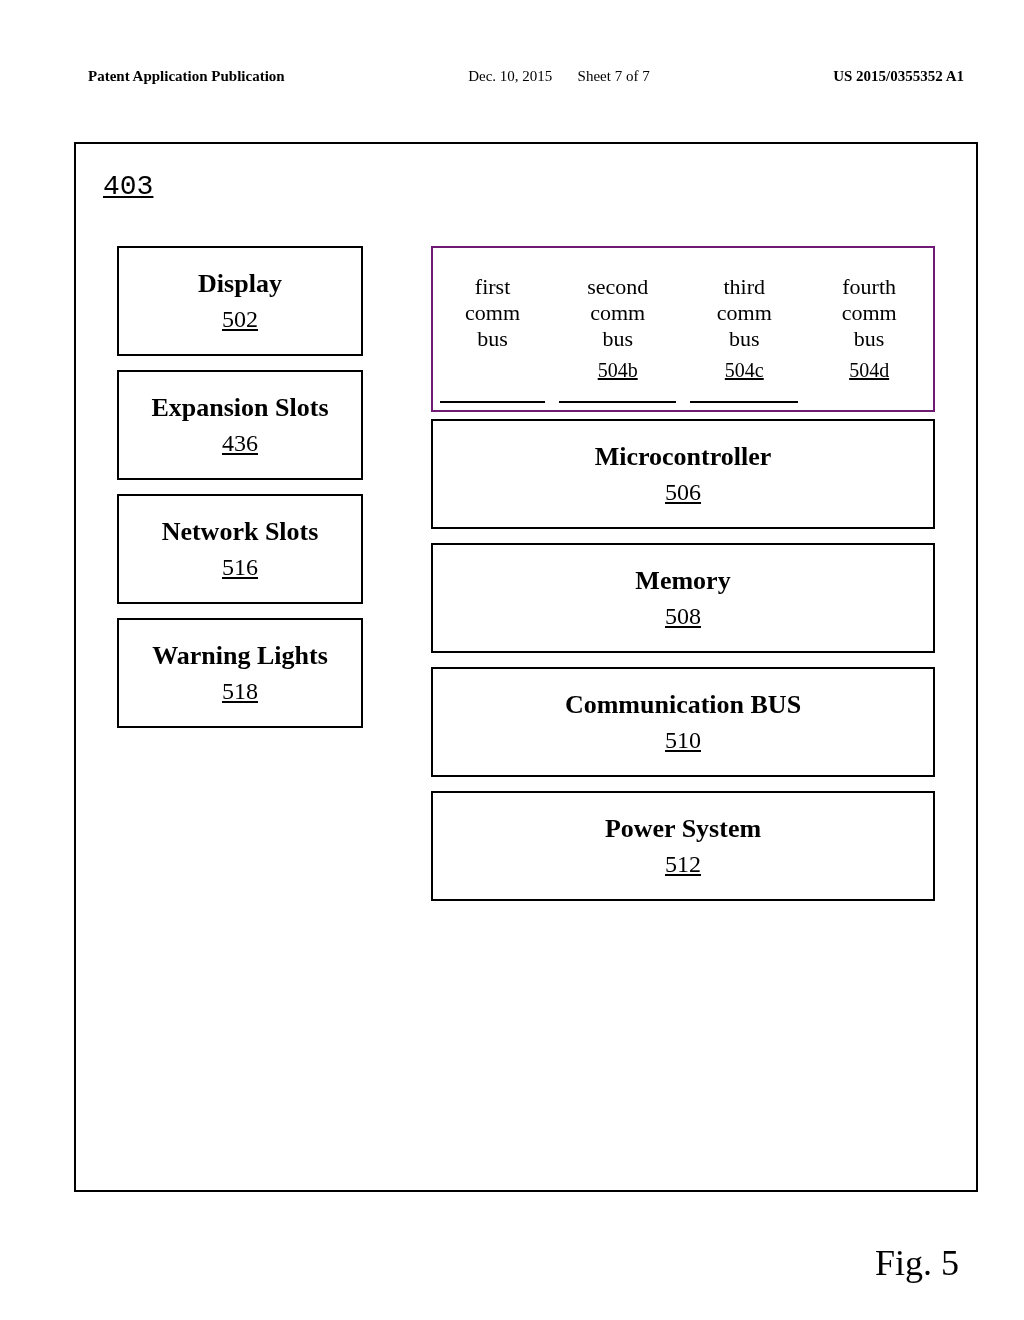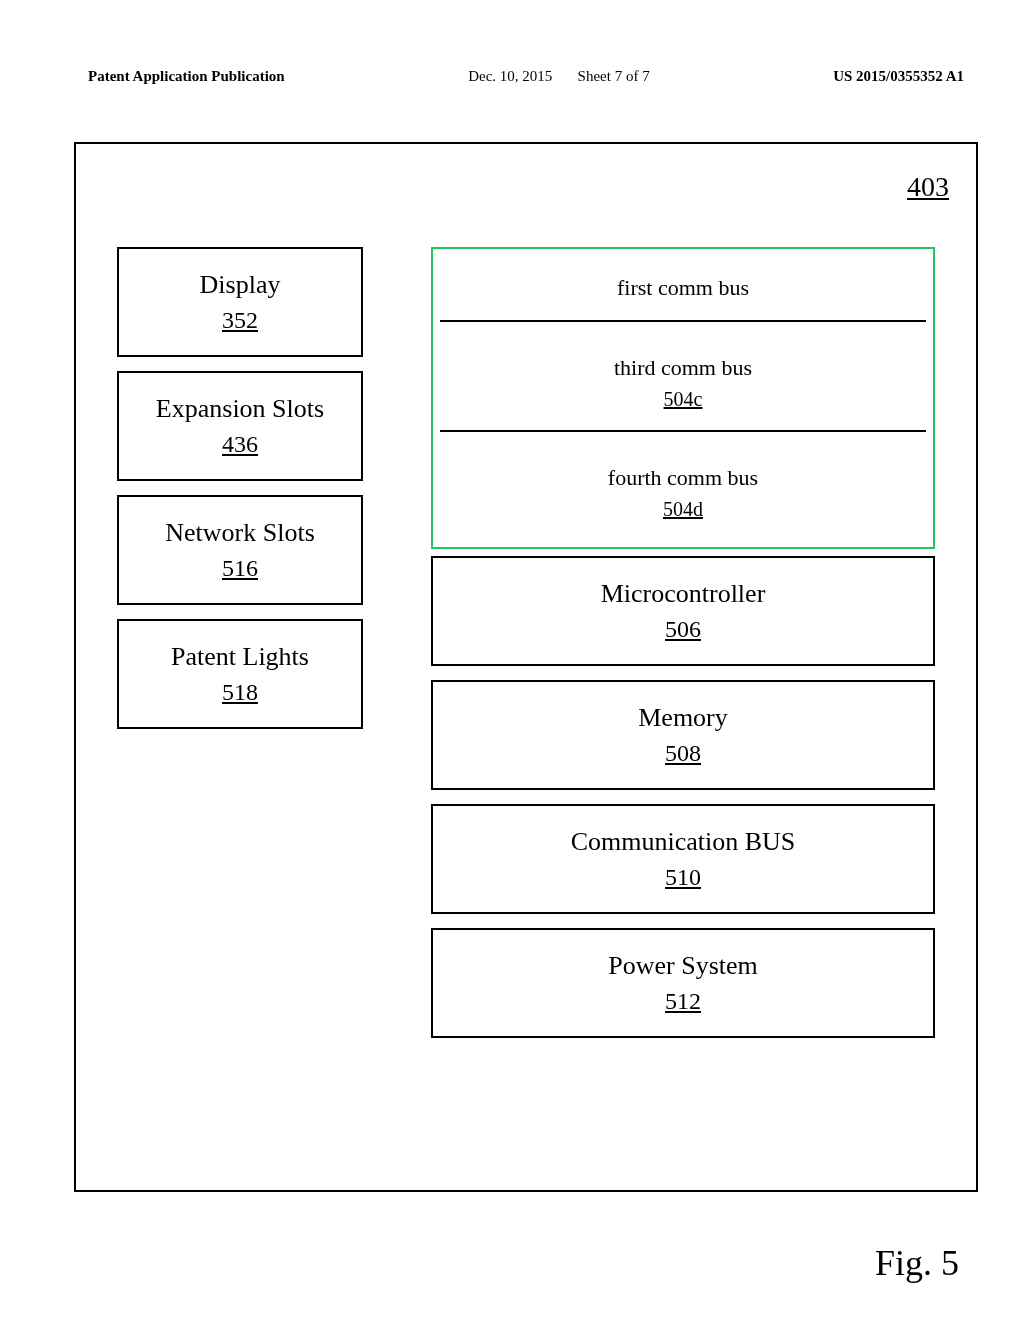--- a/index.html
+++ b/index.html
@@ -44,24 +44,25 @@
       position: relative;
     }
 
     .module-title {
       text-align: center;
       font-size: 32px;
       margin-bottom: 5px;
     }
 
     .module-title-num {
-      text-align: right;
+      text-align: left;
       font-size: 28px;
       text-decoration: underline;
       margin-bottom: 30px;
+      font-family: Liberation Mono, monospace;
     }
 
     .columns-wrapper {
       display: flex;
       gap: 40px;
       align-items: flex-start;
     }
 
     .left-column {
       display: flex;
@@ -81,32 +82,33 @@
     .component-box {
       border: 2px solid #000;
       padding: 14px 18px;
       text-align: center;
       background: #fff;
     }
 
     .component-box .label {
       font-size: 26px;
       display: block;
+      font-weight: bold;
     }
 
     .component-box .num {
       font-size: 24px;
       text-decoration: underline;
       display: block;
     }
 
     .comm-buses-group {
-      border: 2px solid #22c55e;
-      display: flex;
-      flex-direction: column;
+      border: 2px solid #701a75;
+      display: flex;
+      flex-direction: row;
       gap: 0;
       margin-bottom: 0;
     }
 
     .comm-buses-group .bus-item {
       border-bottom: 2px solid #000;
       padding: 12px 18px;
       text-align: center;
     }
 
@@ -144,44 +146,48 @@
 
 <div class="diagram-container">
   <div class="module-title-num">403</div>
 
   <div class="columns-wrapper">
 
     <div class="left-column">
 
       <div class="component-box">
         <span class="label">Display</span>
-        <span class="num">352</span>
+        <span class="num">502</span>
       </div>
 
       <div class="component-box">
         <span class="label">Expansion Slots</span>
         <span class="num">436</span>
       </div>
 
       <div class="component-box">
         <span class="label">Network Slots</span>
         <span class="num">516</span>
       </div>
 
       <div class="component-box">
-        <span class="label">Patent Lights</span>
+        <span class="label">Warning Lights</span>
         <span class="num">518</span>
       </div>
     </div>
 
     <div class="right-column">
 
       <div class="comm-buses-group">
         <div class="bus-item">
           <span class="label">first comm bus</span>
+        </div>
+        <div class="bus-item">
+          <span class="label">second comm bus</span>
+          <span class="num">504b</span>
         </div>
         <div class="bus-item">
           <span class="label">third comm bus</span>
           <span class="num">504c</span>
         </div>
         <div class="bus-item">
           <span class="label">fourth comm bus</span>
           <span class="num">504d</span>
         </div>
       </div>

